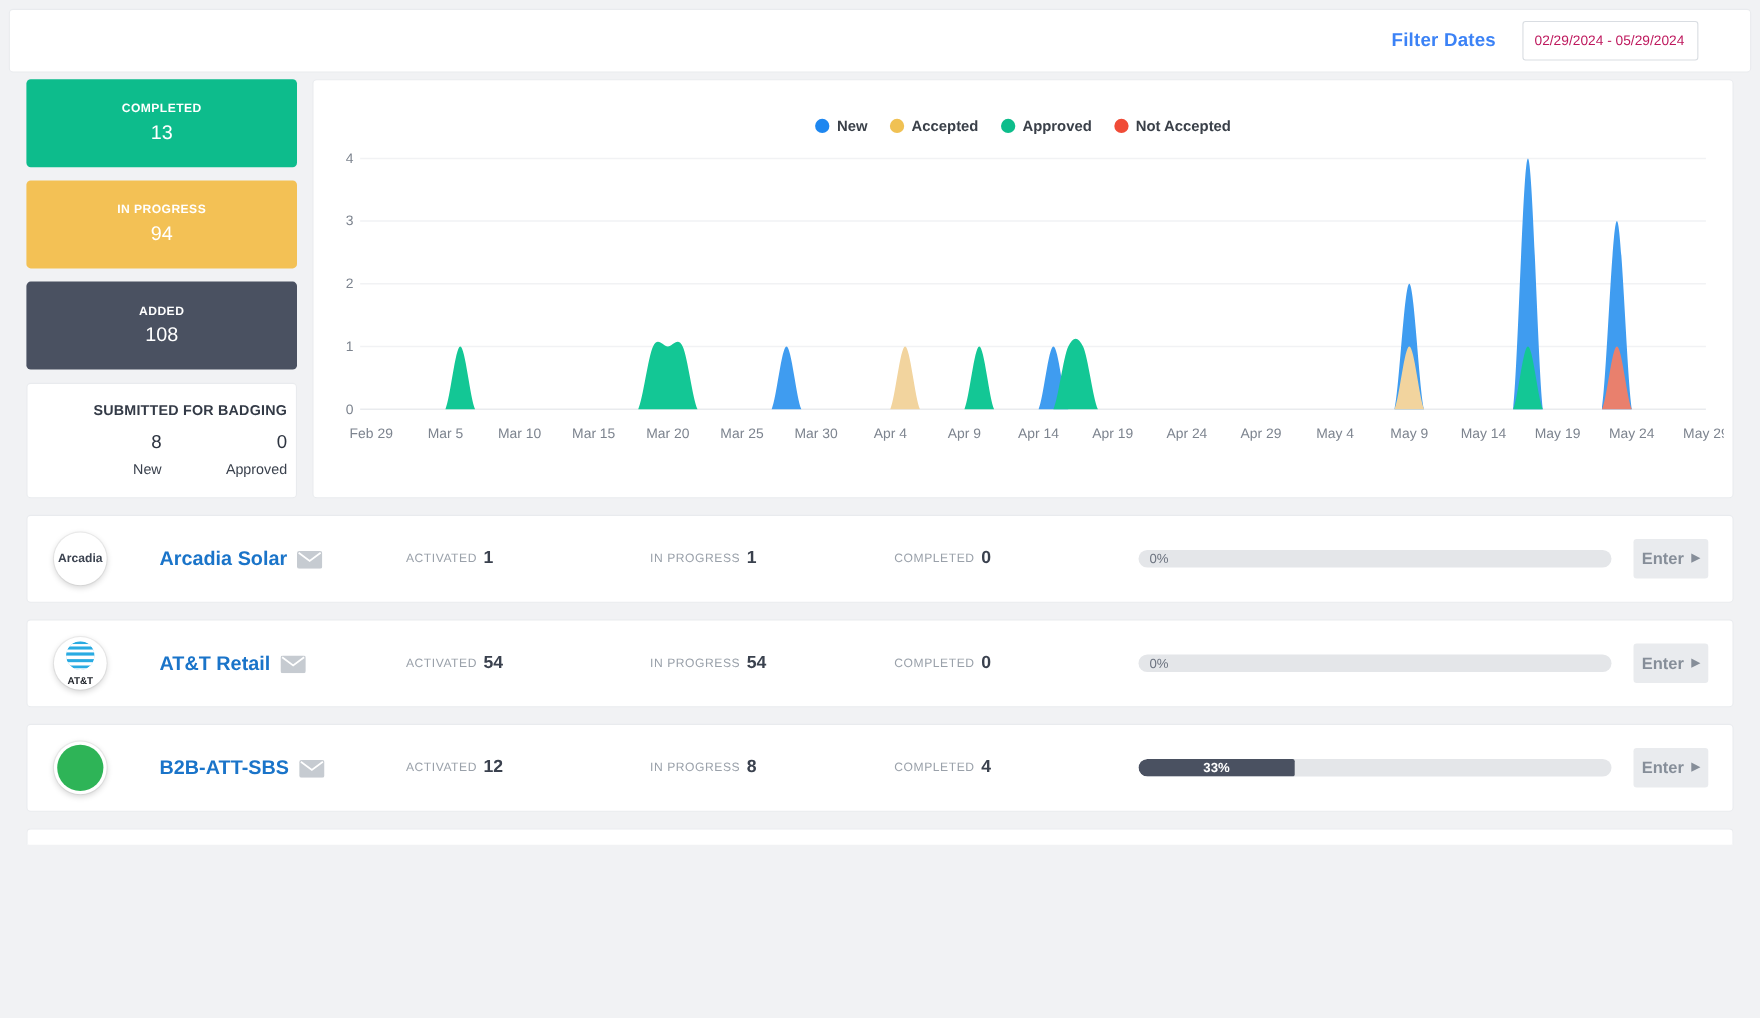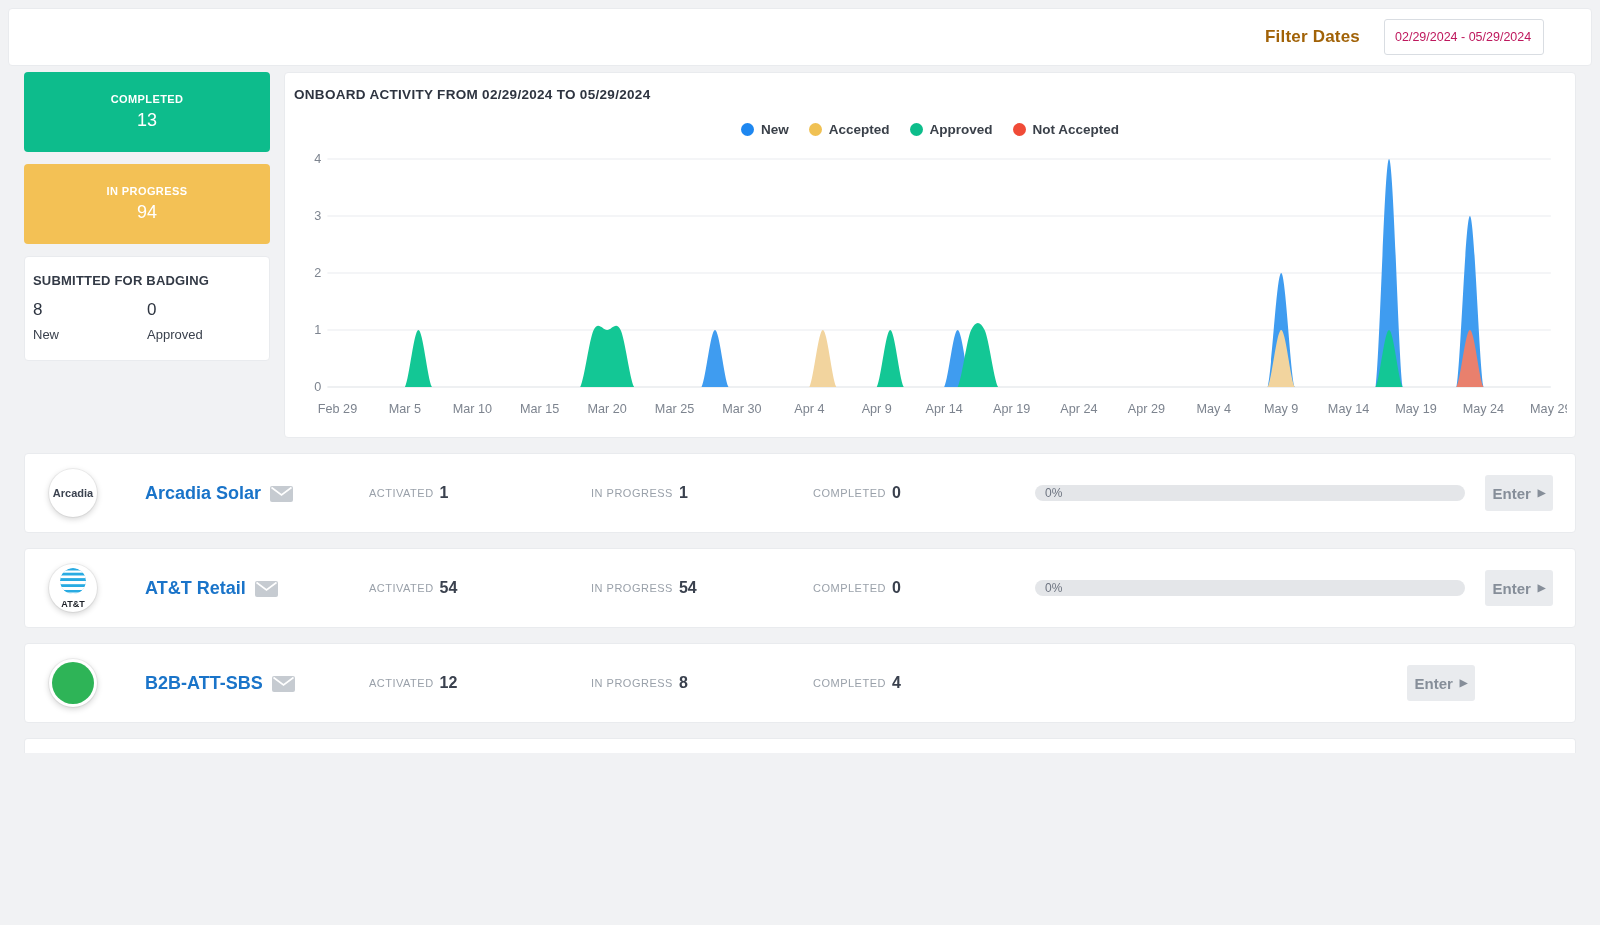--- a/index.html
+++ b/index.html
@@ -11,39 +11,39 @@
     overflow:hidden;
   }
   .page { width:1600px; height:925px; padding:8px; }
 
   
   .topbar {
     height:58px; background:#fff; border:1px solid #e9ebee; border-radius:4px;
     display:flex; align-items:center; justify-content:flex-end;
     padding-right:47px; gap:24px;
   }
-  .filter-label { font-size:17px; font-weight:bold; color:#a16207; letter-spacing:.2px; }
+  .filter-label { font-size:17px; font-weight:bold; color:#3b82f6; letter-spacing:.2px; }
   .date-input {
     width:160px; height:36px; border:1px solid #d9dde2; border-radius:3px;
     font-family:"Liberation Sans",sans-serif; font-size:12.5px; color:#be185d;
     padding:0 10px; background:#fff; outline:none;
   }
 
   
   .content { display:flex; gap:14px; margin-top:6px; padding:0 16px; }
   .left-col { width:246px; flex:none; display:flex; flex-direction:column; gap:12px; }
   .stat-card {
     height:80px; border-radius:4px; color:#fff;
     display:flex; flex-direction:column; align-items:center; justify-content:center; gap:5px;
   }
   .stat-card .lbl { font-size:11px; font-weight:bold; letter-spacing:.4px; }
   .stat-card .val { font-size:18px; }
   .badging-card {
     background:#fff; border:1px solid #e9ebee; border-radius:4px;
-    padding:16px 8px 18px 8px; text-align:left;
+    padding:16px 8px 18px 8px; text-align:right;
   }
   .badging-title { font-size:13px; font-weight:bold; color:#333a46; letter-spacing:.2px; }
   .badging-row { display:flex; margin-top:12px; }
   .badging-item { flex:1; display:flex; flex-direction:column; gap:7px; }
   .badging-item .num { font-size:17px; color:#2d3440; }
   .badging-item .cap { font-size:13px; color:#3a414d; }
 
   
   .chart-card {
     flex:1; background:#fff; border:1px solid #e9ebee; border-radius:4px;
@@ -113,39 +113,42 @@
 
     <div class="left-col">
       <div id="stat-cards" style="display: flex; flex-direction: column; gap: 12px;">
           <div class="stat-card" style="background: rgb(13, 188, 140);">
             <div class="lbl">COMPLETED</div>
             <div class="val">13</div>
           </div>
           <div class="stat-card" style="background: rgb(243, 193, 85);">
             <div class="lbl">IN PROGRESS</div>
             <div class="val">94</div>
+          </div>
+          <div class="stat-card" style="background: rgb(74, 81, 97);">
+            <div class="lbl">ADDED</div>
+            <div class="val">108</div>
           </div>
         </div>
       <div class="badging-card">
         <div class="badging-title">SUBMITTED FOR BADGING</div>
         <div class="badging-row" id="badging-items">
             <div class="badging-item">
               <div class="num">8</div>
               <div class="cap">New</div>
             </div>
             <div class="badging-item">
               <div class="num">0</div>
               <div class="cap">Approved</div>
             </div>
           </div>
       </div>
     </div>
 
     <div class="chart-card">
-      <div class="chart-title">ONBOARD ACTIVITY FROM 02/29/2024 TO 05/29/2024</div>
       <div class="legend" id="legend">
           <span class="legend-item">
             <span class="legend-dot" style="background: rgb(30, 135, 240);"></span>
             <span class="legend-label">New</span>
           </span>
           <span class="legend-item">
             <span class="legend-dot" style="background: rgb(240, 193, 83);"></span>
             <span class="legend-label">Accepted</span>
           </span>
           <span class="legend-item">
@@ -303,20 +306,27 @@
           <div class="sval">12</div>
         </div>
         <div class="stat-cell">
           <div class="slbl">IN PROGRESS</div>
           <div class="sval">8</div>
         </div>
         <div class="stat-cell">
           <div class="slbl">COMPLETED</div>
           <div class="sval">4</div>
         </div>
+        <div>
+          <div class="progress-track">
+            <div class="progress-fill" style="width: 33%;">
+              <span>33%</span>
+            </div>
+          </div>
+        </div>
         <div class="enter-cell">
           <button class="enter-btn">
             <span>Enter</span>
             <span class="tri">▶</span>
           </button>
         </div>
       </div>
     </div>
 
   <div class="bottom-strip"></div>

